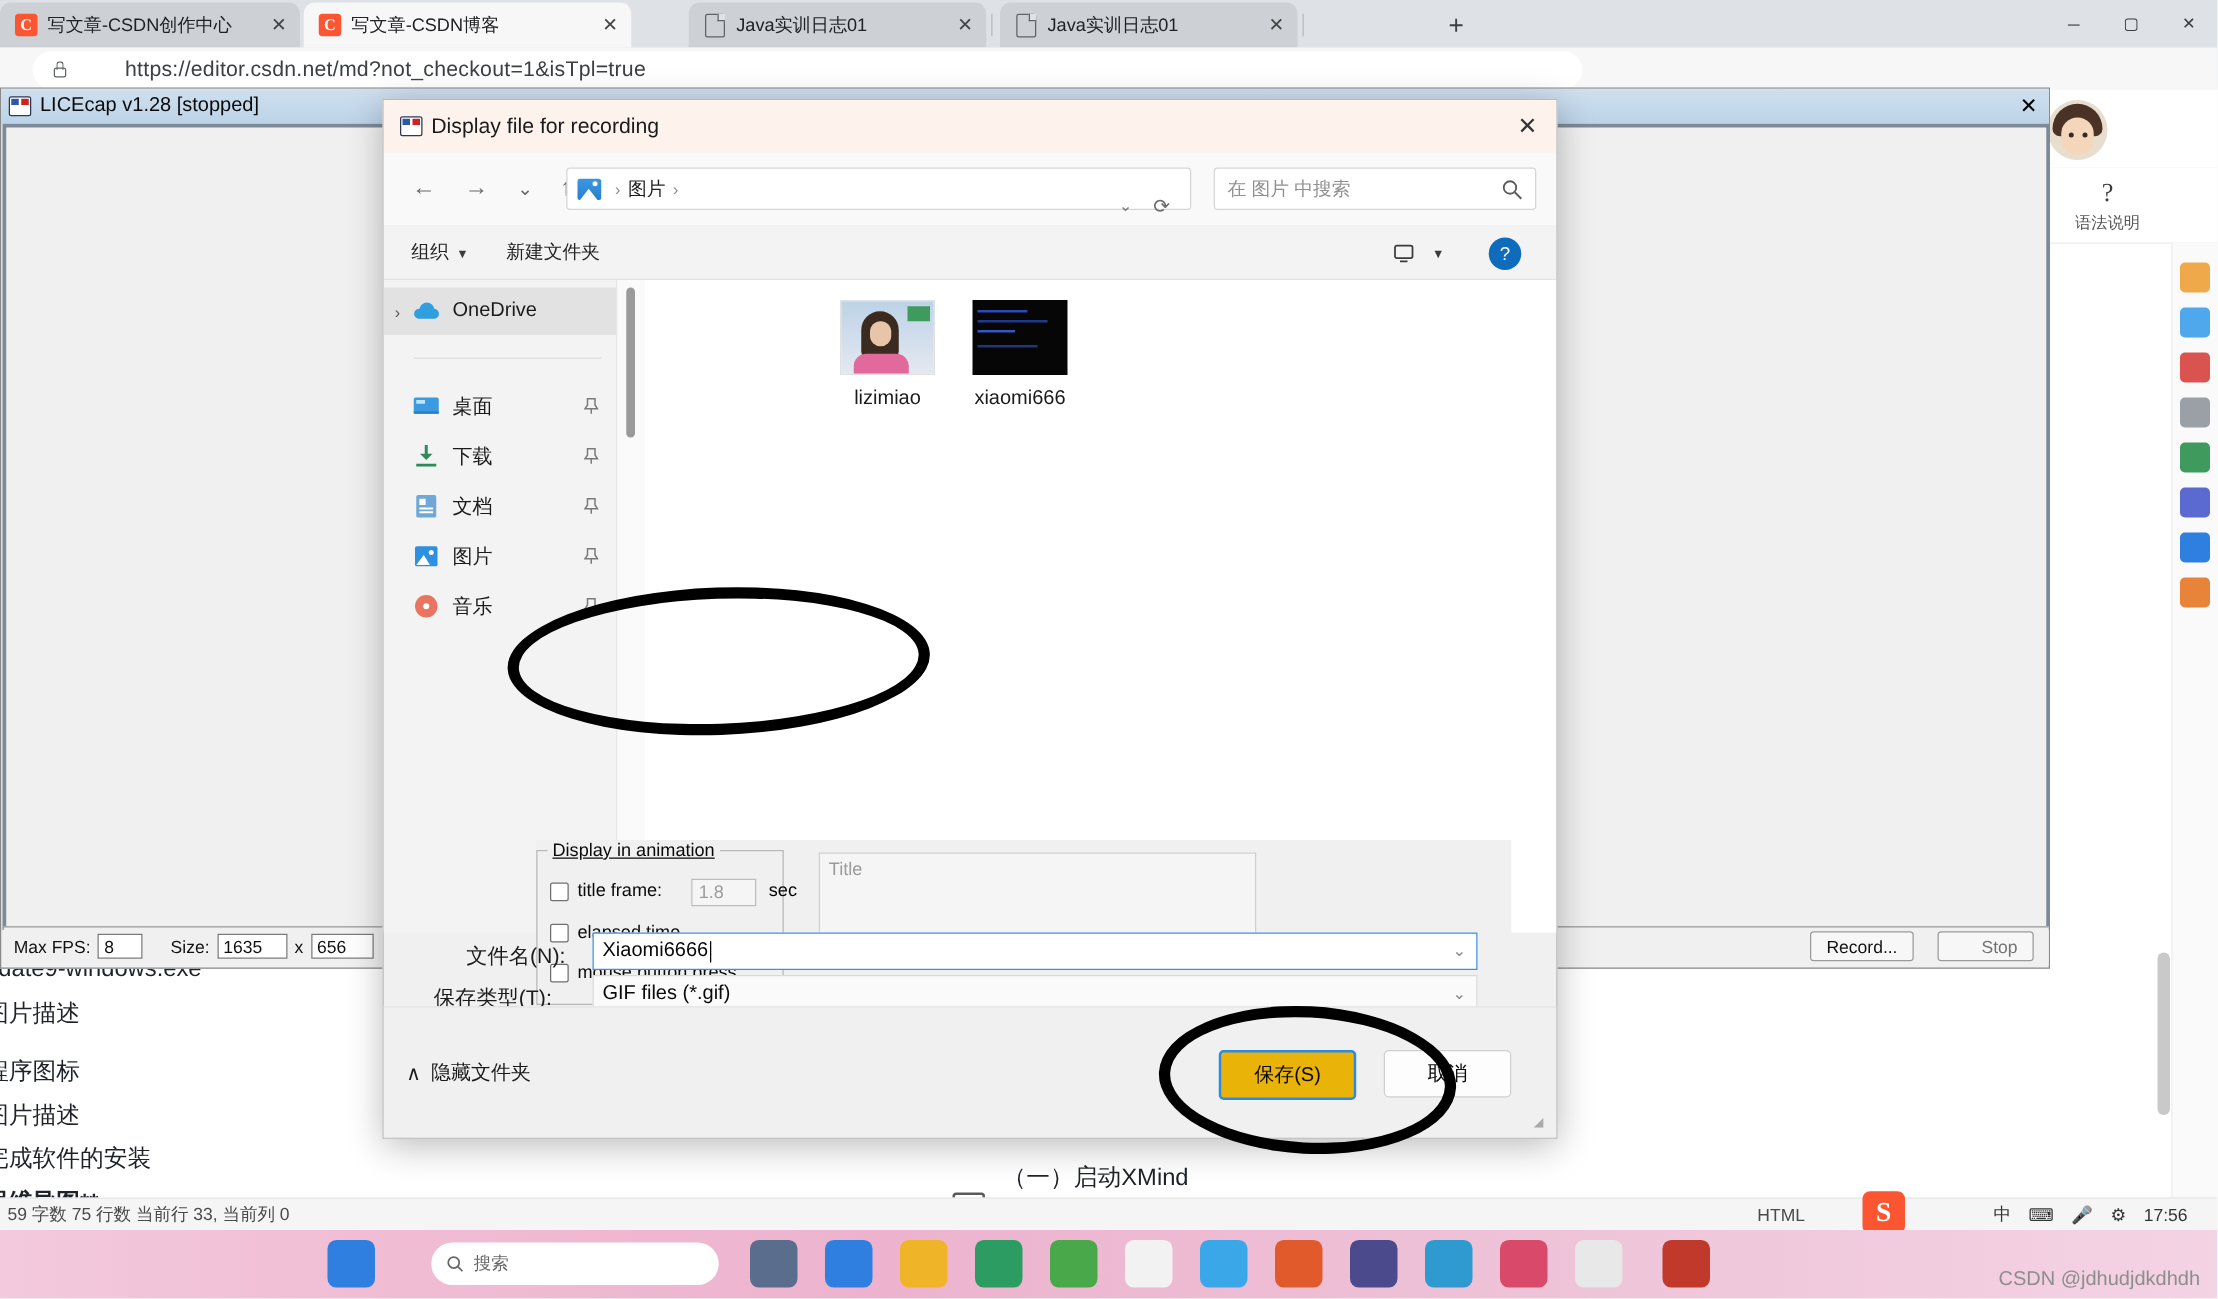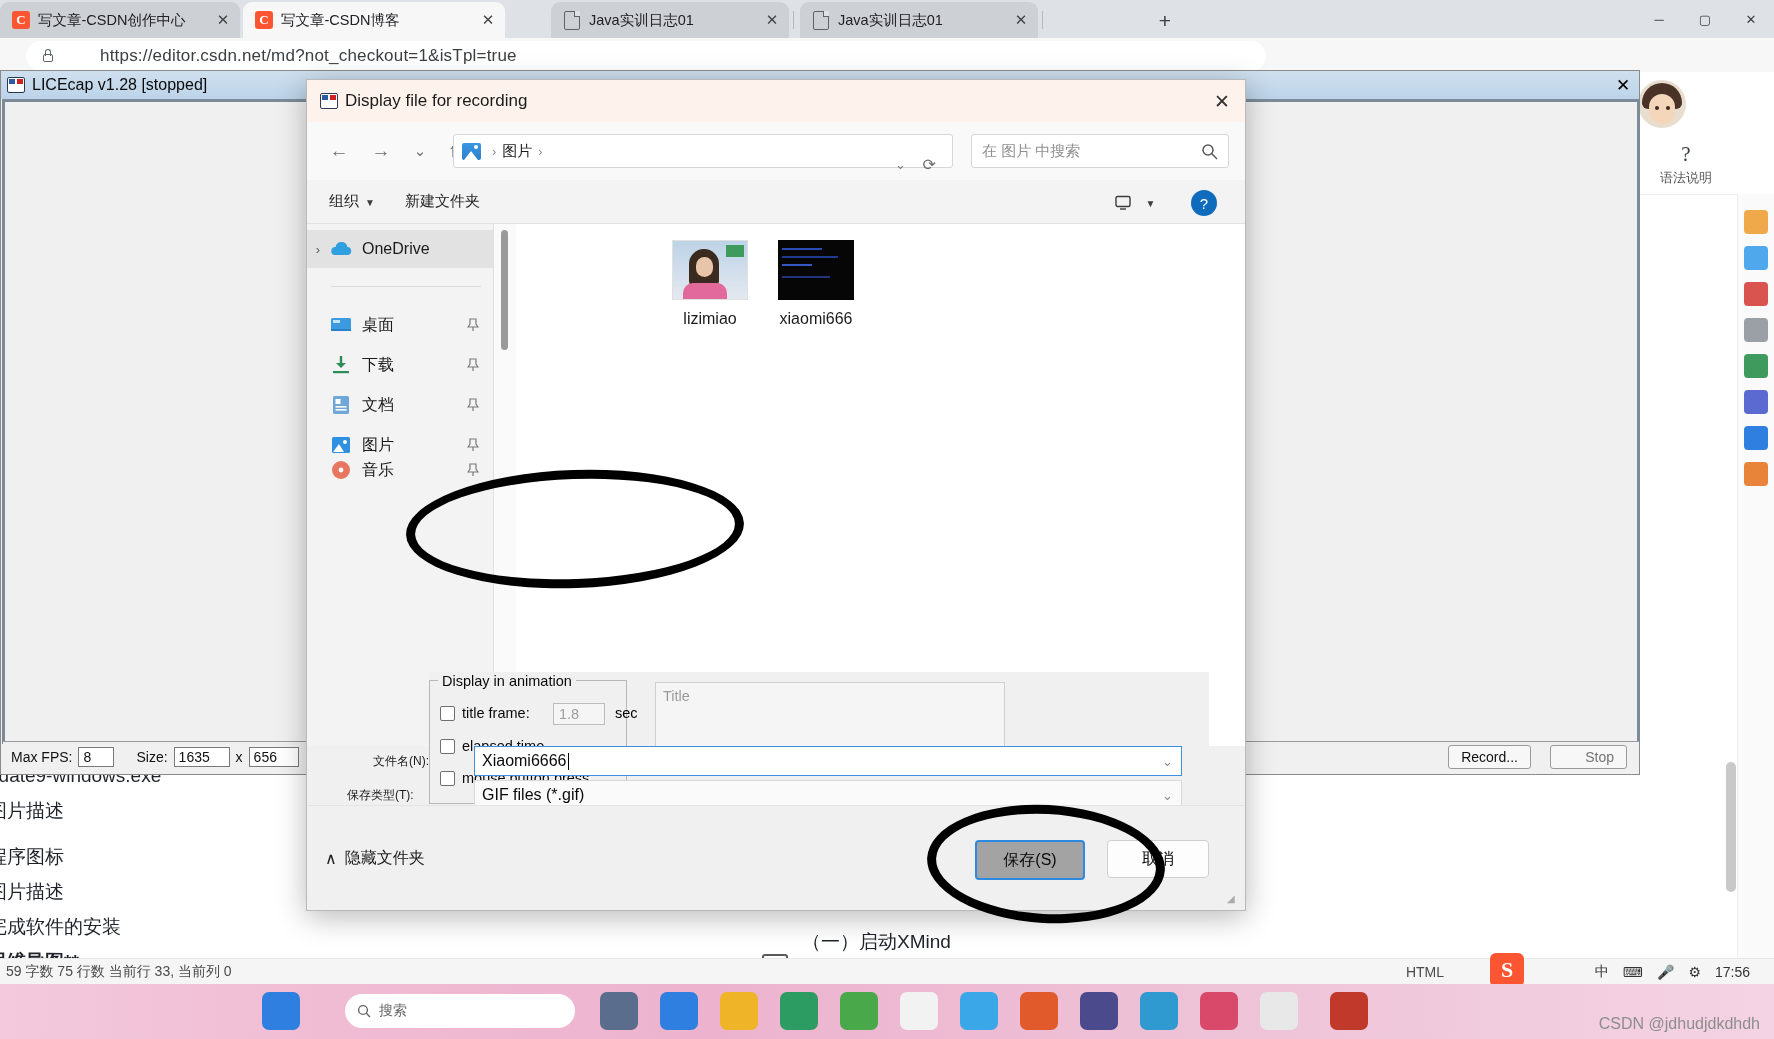--- a/index.html
+++ b/index.html
@@ -152,40 +152,40 @@
   .folder-ico .front{position:absolute;left:0;bottom:0;width:76px;height:36px;background:linear-gradient(180deg,#ffd15c,#fbbd30);border-radius:4px 4px 6px 6px;}
   .photo-thumb{width:76px;height:60px;background:linear-gradient(180deg,#bcd3e6 0%,#cfdcec 45%,#e4e9ef 100%);position:relative;overflow:hidden;border:1px solid #e0e0e0;box-sizing:border-box;}
   .photo-thumb .hair{position:absolute;left:16px;top:8px;width:30px;height:40px;background:#3a2a20;border-radius:15px 15px 8px 8px;}
   .photo-thumb .face{position:absolute;left:23px;top:16px;width:17px;height:20px;background:#e8c4a8;border-radius:9px;}
   .photo-thumb .shirt{position:absolute;left:10px;bottom:0;width:44px;height:16px;background:#e2699b;border-radius:10px 10px 0 0;}
   .photo-thumb .sign{position:absolute;right:3px;top:4px;width:18px;height:12px;background:#3f9a5e;}
   .dark-thumb{width:76px;height:60px;background:#060606;position:relative;overflow:hidden;}
   .dark-thumb i{position:absolute;display:block;height:2px;background:#2a4bb5;}
   
   .fd-fname{position:absolute;left:0;bottom:104px;width:100%;height:60px;}
-  .fl-label{position:absolute;font-size:12px;color:#1b1b1b;}
+  .fl-label{position:absolute;font-size:17px;color:#1b1b1b;}
   .fl-combo{position:absolute;height:30px;background:#fff;border:1px solid #3b8fe0;display:flex;align-items:center;padding-left:7px;box-sizing:border-box;font-size:16px;color:#0a0a0a;}
   .fl-combo.plain{border:1px solid #d9d9d9;background:#fafafa;}
   .fl-caret{position:absolute;right:8px;color:#8a8a8a;font-size:13px;}
   .caret-i{display:inline-block;width:1px;height:17px;background:#000;margin-left:1px;vertical-align:middle;}
   
   .optpanel{position:absolute;left:122px;top:592px;width:780px;height:195px;background:#f0f0f0;}
   .grp{position:absolute;border:1px solid #b7b7b7;}
   .grp-lbl{position:absolute;background:#f0f0f0;padding:0 4px;font-size:14.5px;color:#0a0a0a;}
   .ck{position:absolute;display:flex;align-items:center;font-size:14.5px;color:#0a0a0a;}
   .ckbox{width:15px;height:15px;border:1px solid #6f6f6f;background:#fff;border-radius:2px;margin-right:7px;flex:0 0 15px;box-sizing:border-box;}
   .ckbox.dis{border-color:#b5b5b5;background:#f4f4f4;}
   .ck.dis{color:#a6a6a6;}
   .numfield{position:absolute;height:22px;border:1px solid #bdbdbd;background:#f5f5f5;color:#9c9c9c;font-size:14.5px;display:flex;align-items:center;padding-left:5px;box-sizing:border-box;}
   .numfield.act{border-color:#8a8a8a;background:#fff;color:#0a0a0a;}
   .titlearea{position:absolute;border:1px solid #cfcfcf;background:#f5f5f5;color:#9b9b9b;font-size:14.5px;padding:5px 7px;box-sizing:border-box;}
   
   .fd-footer{position:absolute;left:0;bottom:0;width:100%;height:104px;background:#f0f0f0;border-top:1px solid #e4e4e4;}
   .hidefolders{position:absolute;left:18px;top:42px;display:flex;align-items:center;font-size:16px;color:#1b1b1b;gap:8px;}
-  .savebtn{position:absolute;right:160px;top:34px;width:106px;height:36px;background:#a3a3a3;border:2px solid #2d8ae0;border-radius:4px;display:flex;align-items:center;justify-content:center;font-size:16px;color:#0a0a0a;}
+  .savebtn{position:absolute;right:160px;top:34px;width:106px;height:36px;background:#eab308;border:2px solid #2d8ae0;border-radius:4px;display:flex;align-items:center;justify-content:center;font-size:16px;color:#0a0a0a;}
   .cancelbtn{position:absolute;right:36px;top:34px;width:100px;height:36px;background:#fdfdfd;border:1px solid #cfcfcf;border-radius:4px;display:flex;align-items:center;justify-content:center;font-size:16px;color:#0a0a0a;}
   .resize-grip{position:absolute;right:6px;bottom:5px;width:12px;height:12px;color:#aaa;font-size:10px;}
 
   
   .annot{position:absolute;border:9px solid #000;border-radius:50%;pointer-events:none;}
 </style>
 </head>
 <body>
 
 <div id="browser-chrome">
@@ -593,21 +593,21 @@
       </span>
       <span>图片</span>
       <span class="pinicn">
         <svg width="12" height="14" viewBox="0 0 12 14">
             <path d="M3 1h6v5l2 3H1l2-3z" fill="none" stroke="#7a7a7a" stroke-width="1.2"></path>
             <line x1="6" y1="9" x2="6" y2="13" stroke="#7a7a7a" stroke-width="1.2"></line>
           </svg>
       </span>
     </div>
 
-    <div class="navitem" style="top:227px;">
+    <div class="navitem" style="top:242px;">
       <span class="chev"></span>
       <span class="navicn">
         <svg width="24" height="22" viewBox="0 0 24 22">
             <circle cx="12" cy="11" r="9" fill="#e8755f"></circle>
             <circle cx="12" cy="11" r="2.4" fill="#fff"></circle>
           </svg>
       </span>
       <span>音乐</span>
       <span class="pinicn">
         <svg width="12" height="14" viewBox="0 0 12 14">
@@ -640,21 +640,21 @@
           <i style="left:4px;top:16px;width:56px;background:#1e3a8f;"></i>
         <i style="left:4px;top:24px;width:30px;background:#3456c0;"></i>
           <i style="left:4px;top:36px;width:48px;background:#22357a;"></i>
       </div>
       <div class="flabel">xiaomi666</div>
     </div>
   </div>
 
   <div class="optpanel">
     <div class="grp" style="left:0;top:8px;width:196px;height:122px;"></div>
-    <div class="grp-lbl" style="left:9px;top:1px;">Display in animation</div>
+    <div class="grp-lbl" style="left:9px;top:1px;text-decoration:underline;">Display in animation</div>
 
     <div class="ck" style="left:11px;top:33px;">
       <span class="ckbox"></span>
       <span>title frame:</span>
     </div>
     <div class="numfield" style="left:124px;top:31px;width:52px;">1.8</div>
     <div style="position:absolute;left:186px;top:33px;font-size:14.5px;text-align:center;">sec</div>
 
     <div class="ck" style="left:11px;top:66px;">
       <span class="ckbox"></span>

